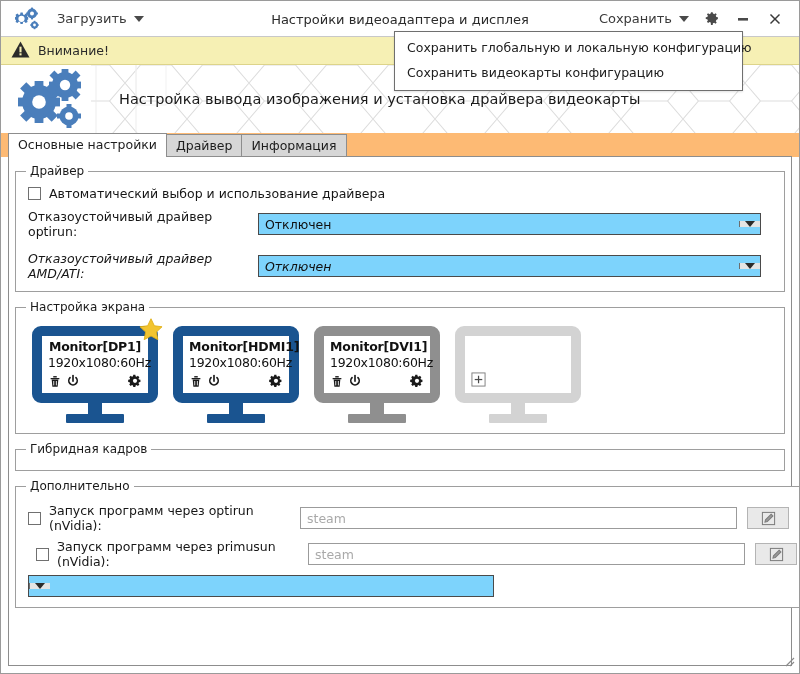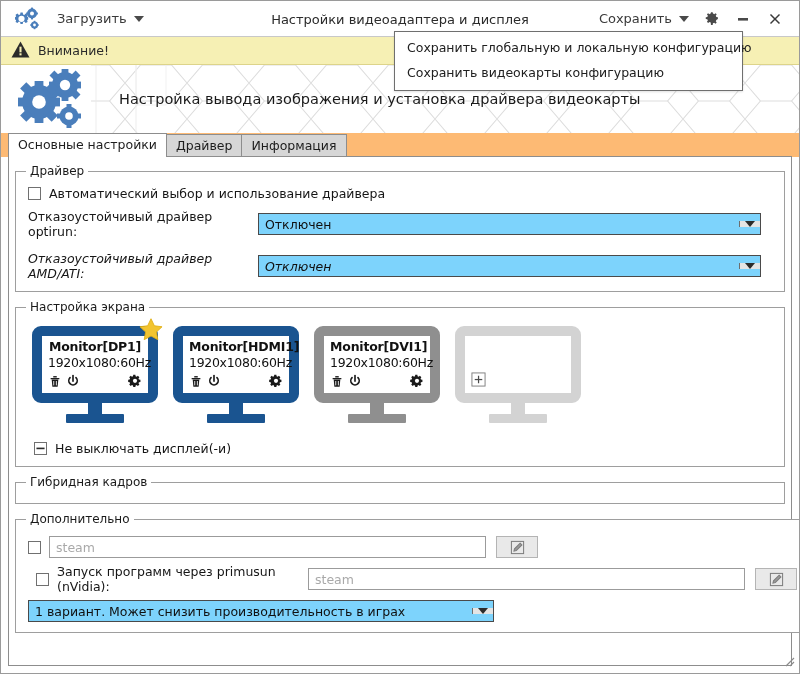--- a/index.html
+++ b/index.html
@@ -510,39 +510,32 @@
                   <rect x="4" y="7.4" width="8" height="1.3" fill="#4a4a4a"></rect>
                 </svg>
               </span>
             </div>
           </div>
           <div class="mon-neck"></div>
           <div class="mon-base"></div>
         </div>
       </div>
 
-      <div class="row" style="margin:16px 0 2px 10px;">
-        <span class="cb">
-          <svg width="9" height="9" viewBox="0 0 10 10">
-              <rect x="0.5" y="4" width="9" height="1.8" fill="#2b2b2b"></rect>
-            </svg>
-        </span>
-        <span class="lbl">Не выключать дисплей(-и)</span>
-      </div>
     </fieldset>
 
     <fieldset class="group">
       <legend>Гибридная кадров</legend>
     </fieldset>
 
     <fieldset class="group">
       <legend>Дополнительно</legend>
 
       <div class="row" style="margin:4px 0 6px 4px;">
         <span class="cb"></span>
+        <span class="lbl" style="width:251px;">Запуск программ через optirun (nVidia):</span>
         <div class="tinput" style="width:437px;">
           <span>steam</span>
         </div>
         <div class="iconbtn" style="margin-left:10px;">
           <svg width="15" height="15" viewBox="0 0 16 16" fill="none" stroke="#7d7d7d" stroke-width="1.1">
             <rect x="1.5" y="1.5" width="13" height="13"></rect>
             <path d="M10.8 3.4l1.9 1.9-6 6-2.5.6.6-2.5z" fill="#9a9a9a" stroke="#7d7d7d"></path>
           </svg>
         </div>
       </div>
@@ -556,21 +549,20 @@
         <div class="iconbtn" style="margin-left:10px;">
           <svg width="15" height="15" viewBox="0 0 16 16" fill="none" stroke="#7d7d7d" stroke-width="1.1">
             <rect x="1.5" y="1.5" width="13" height="13"></rect>
             <path d="M10.8 3.4l1.9 1.9-6 6-2.5.6.6-2.5z" fill="#9a9a9a" stroke="#7d7d7d"></path>
           </svg>
         </div>
       </div>
 
       <div class="row" style="margin:4px 0 2px 4px;">
         <div class="combo" style="width:466px;">
-          <span class="val">1 вариант. Может снизить производительность в играх</span>
           <span class="arrow">
               <span class="arrow-tri"></span>
             </span>
         </div>
       </div>
     </fieldset>
 
   </div>
 
   <span class="grip">

